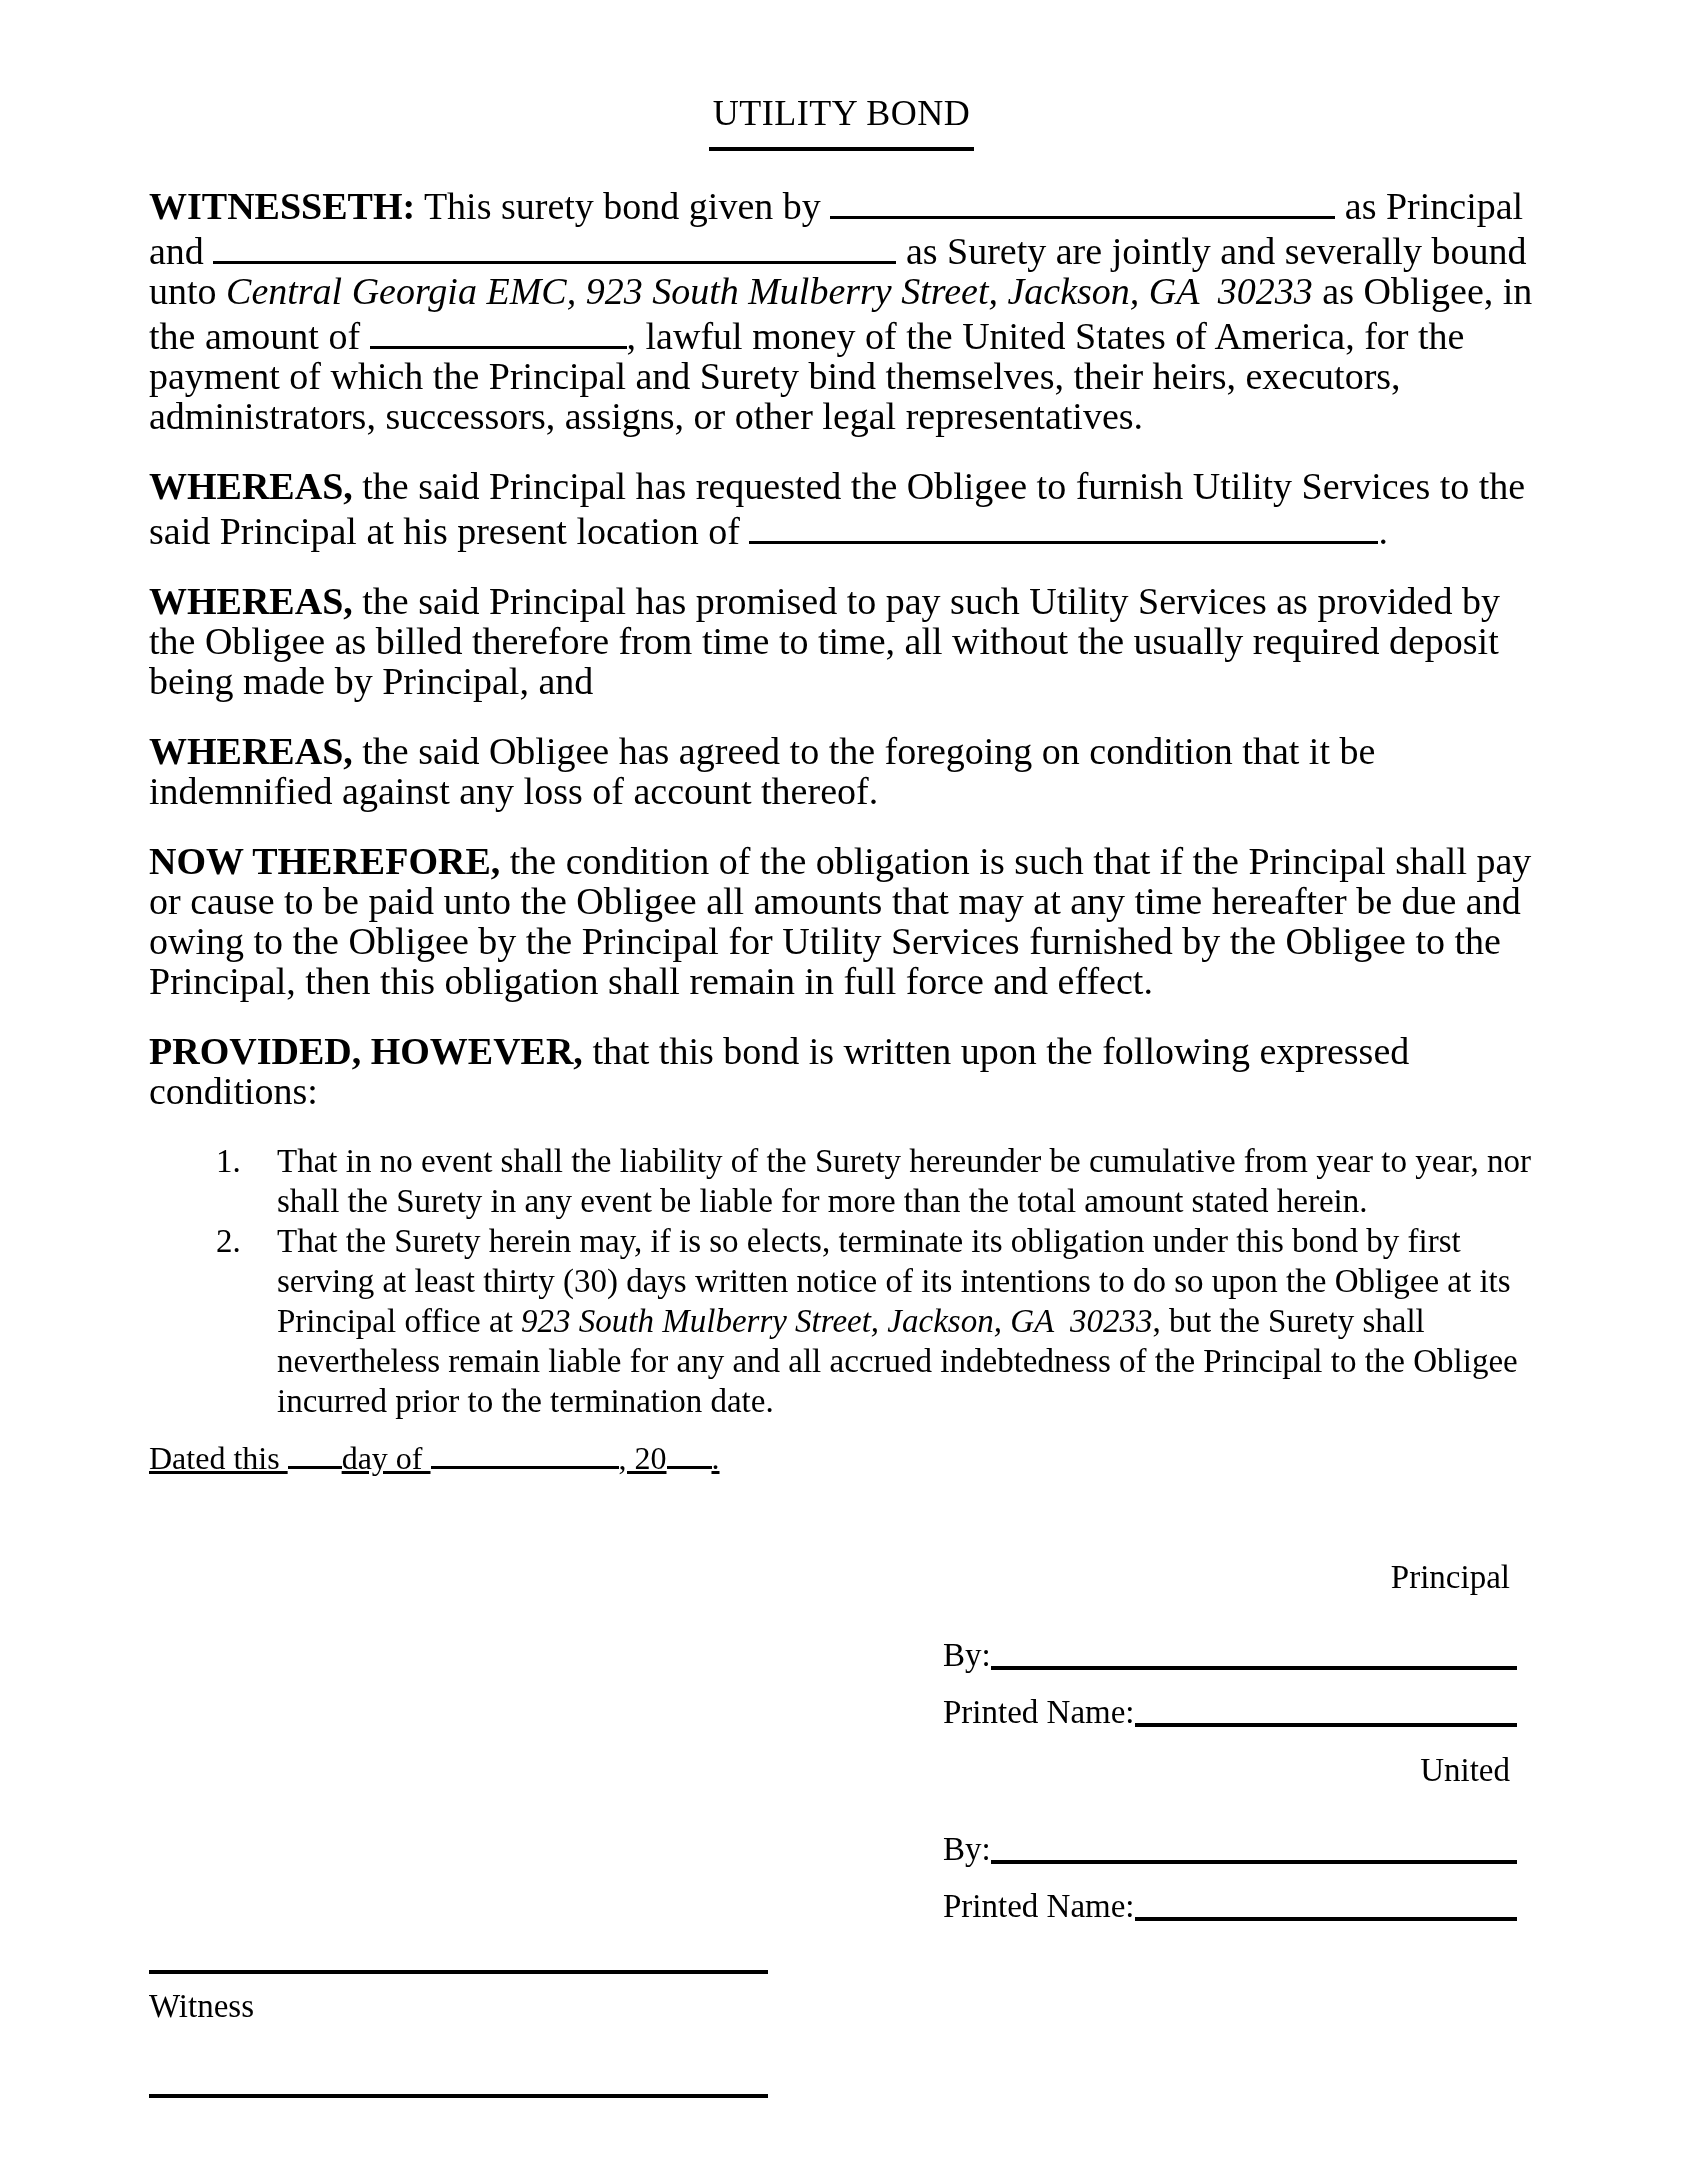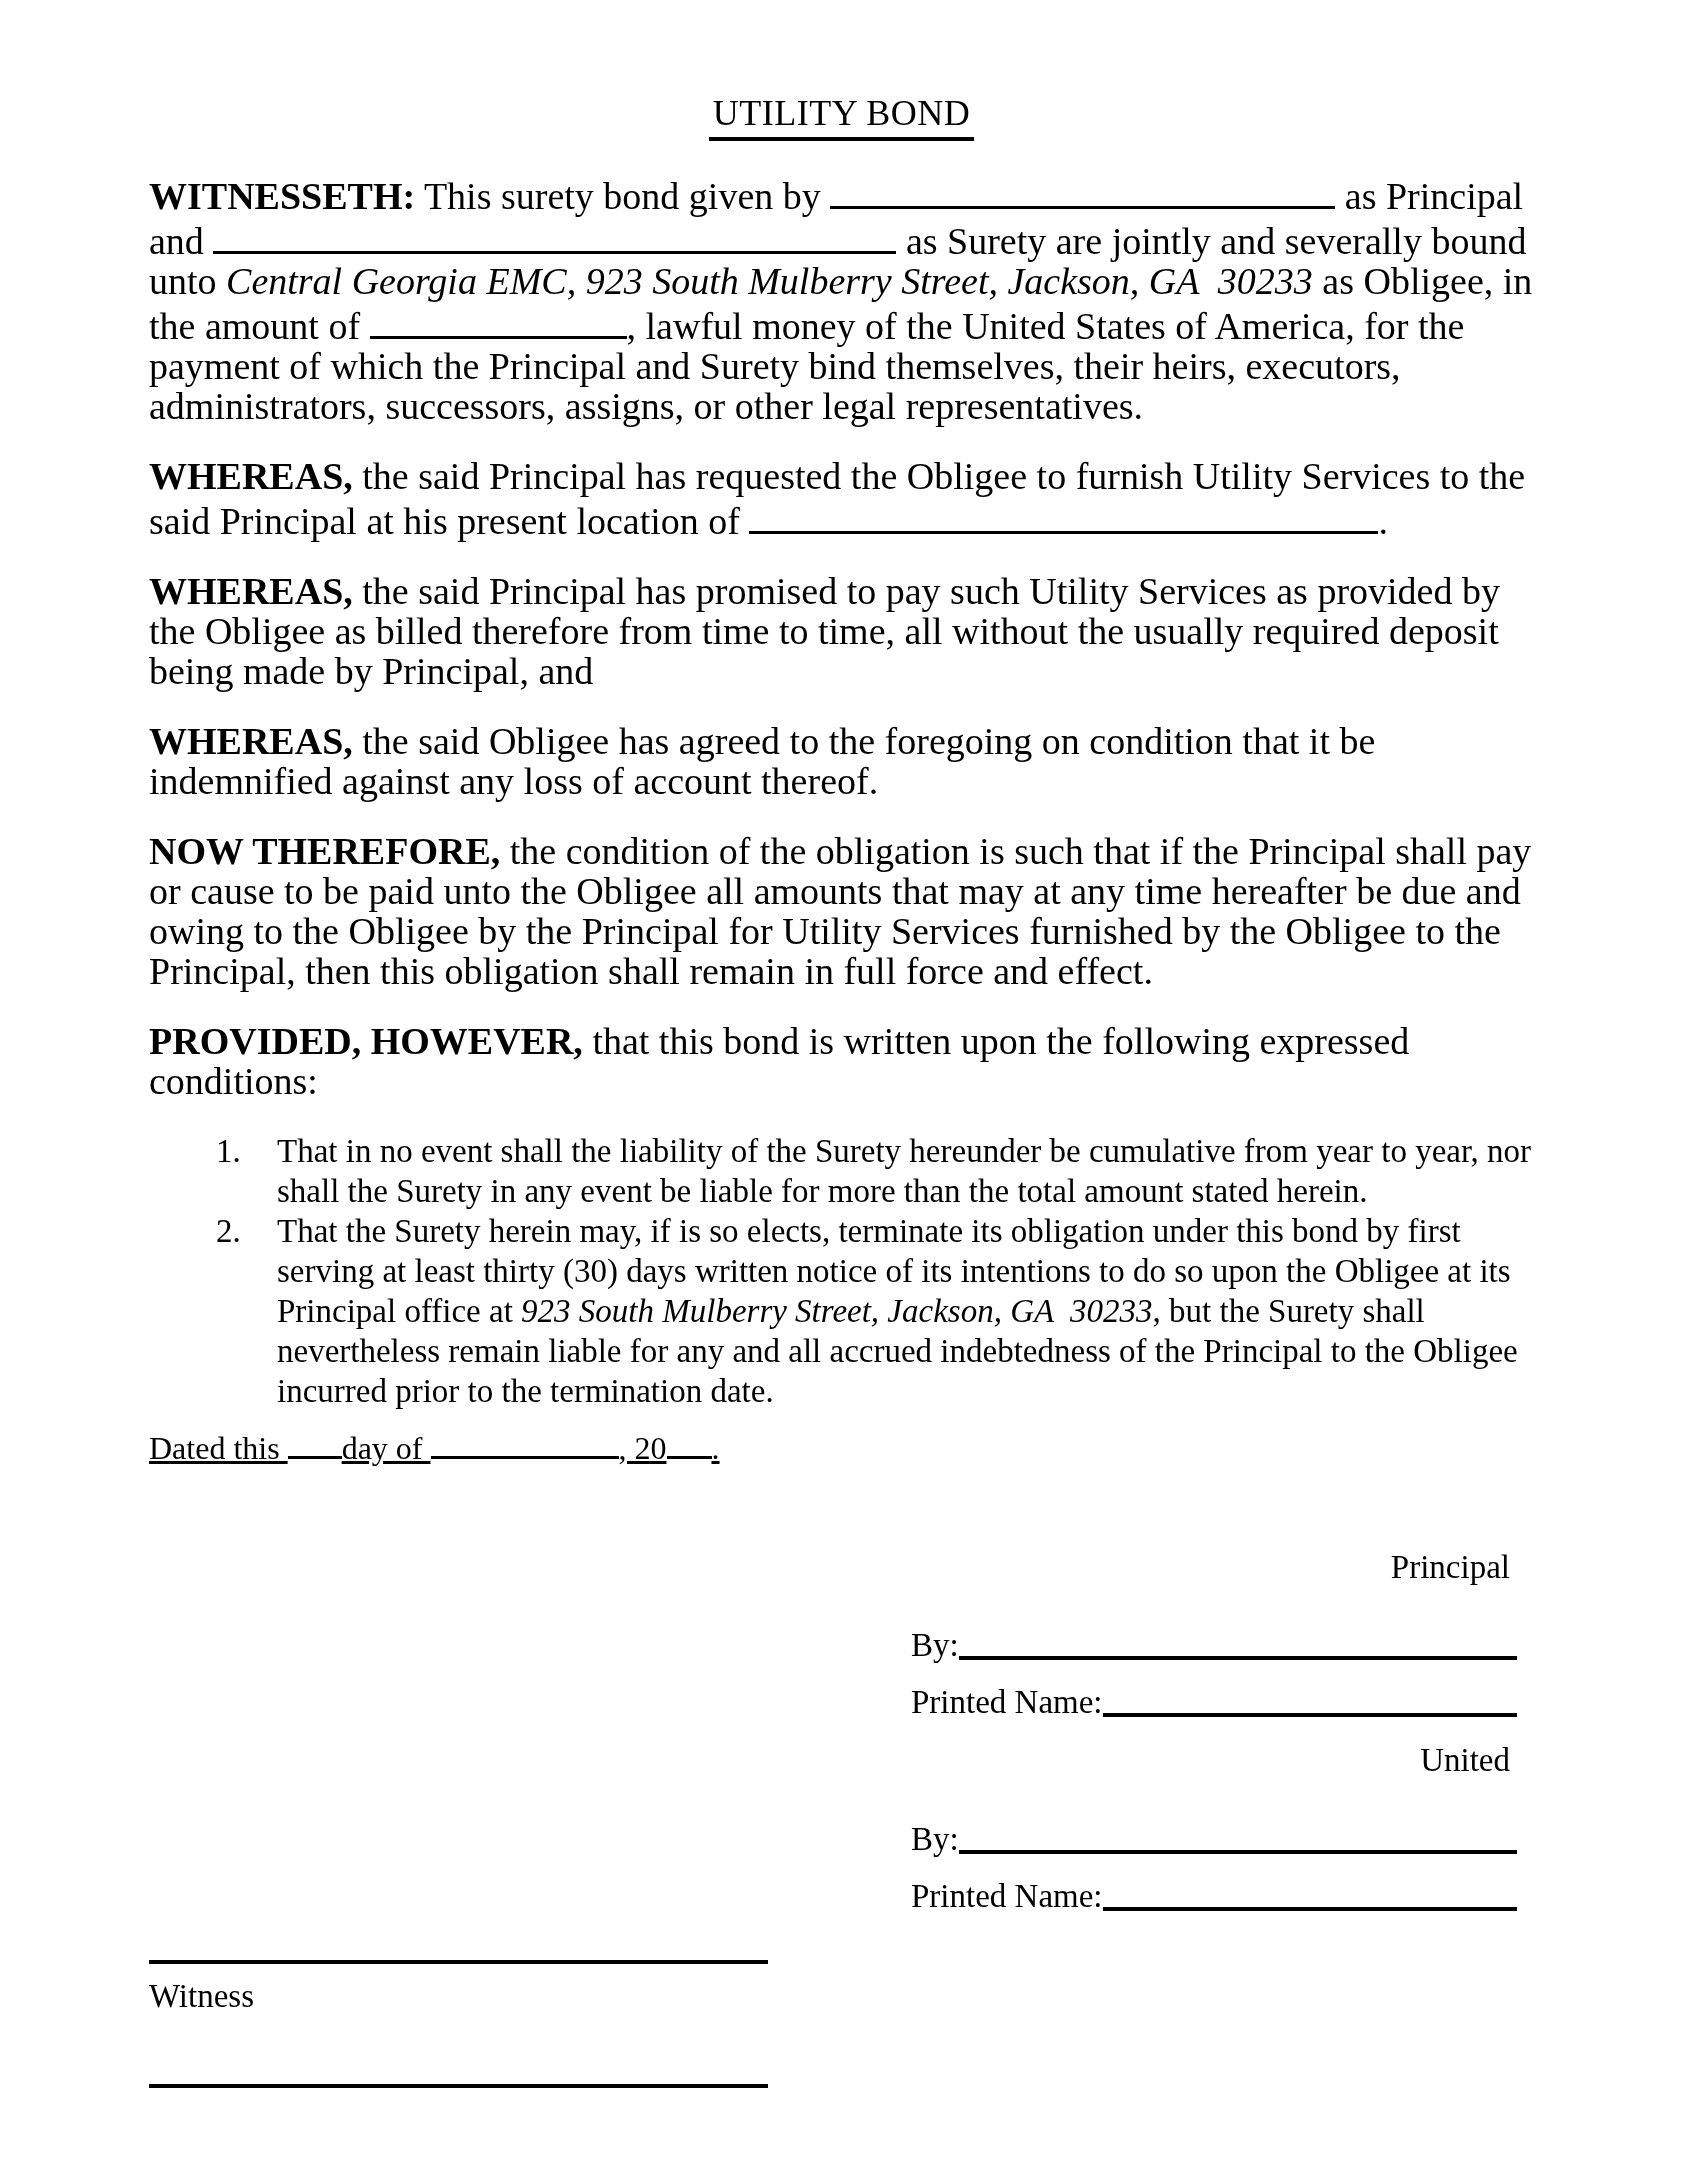--- a/index.html
+++ b/index.html
@@ -8,21 +8,21 @@
     width: 1683px; height: 2178px;
     font-family: "Liberation Serif", "DejaVu Serif", serif;
     color: #000;
   }
   .page { width: 1683px; height: 2178px; padding: 91px 149px 0 149px; overflow: hidden; background: #fff; }
   .title-wrap { text-align: center; margin-bottom: 16px; }
   .doc-title {
     display: inline-block;
     font-size: 36px; line-height: 44px;
     border-bottom: 4px solid #000;
-    padding: 0 4px 2px 4px;
+    padding: 0 4px 12px 4px;
     letter-spacing: 0.5px;
   }
   .para {
     font-size: 38px; line-height: 40px;
     margin-top: 30px;
     white-space: pre-wrap;
   }
   .para b { font-weight: bold; }
   .para i, .addr { font-style: italic; }
   .nowrap { white-space: nowrap; }
@@ -54,21 +54,21 @@
   .sig-row {
     display: flex; align-items: flex-end;
     width: 606px; margin-left: 762px;
     font-size: 33px; line-height: 40px;
   }
   .sig-row.by1 { margin-top: 38px; }
   .sig-row.pn1 { margin-top: 17px; }
   .sig-row.by2 { margin-top: 39px; }
   .sig-row.pn2 { margin-top: 17px; }
   .sig-row .sig-fill { flex: 1; border-bottom: 4px solid #000; margin-bottom: 5px; height: 30px; }
-  .sig-row .lbl { white-space: nowrap; }
+  .sig-row .lbl { white-space: nowrap; margin-left: 32px; }
   .hline { width: 619px; border-bottom: 4px solid #000; height: 0; }
   .hline.witness-line { margin-top: 44px; }
   .hline.notary-line { margin-top: 68px; }
   .under-label { font-size: 33px; line-height: 40px; margin-top: 12px; }
 </style>
 </head>
 <body>
 
 <div class="page">
 

